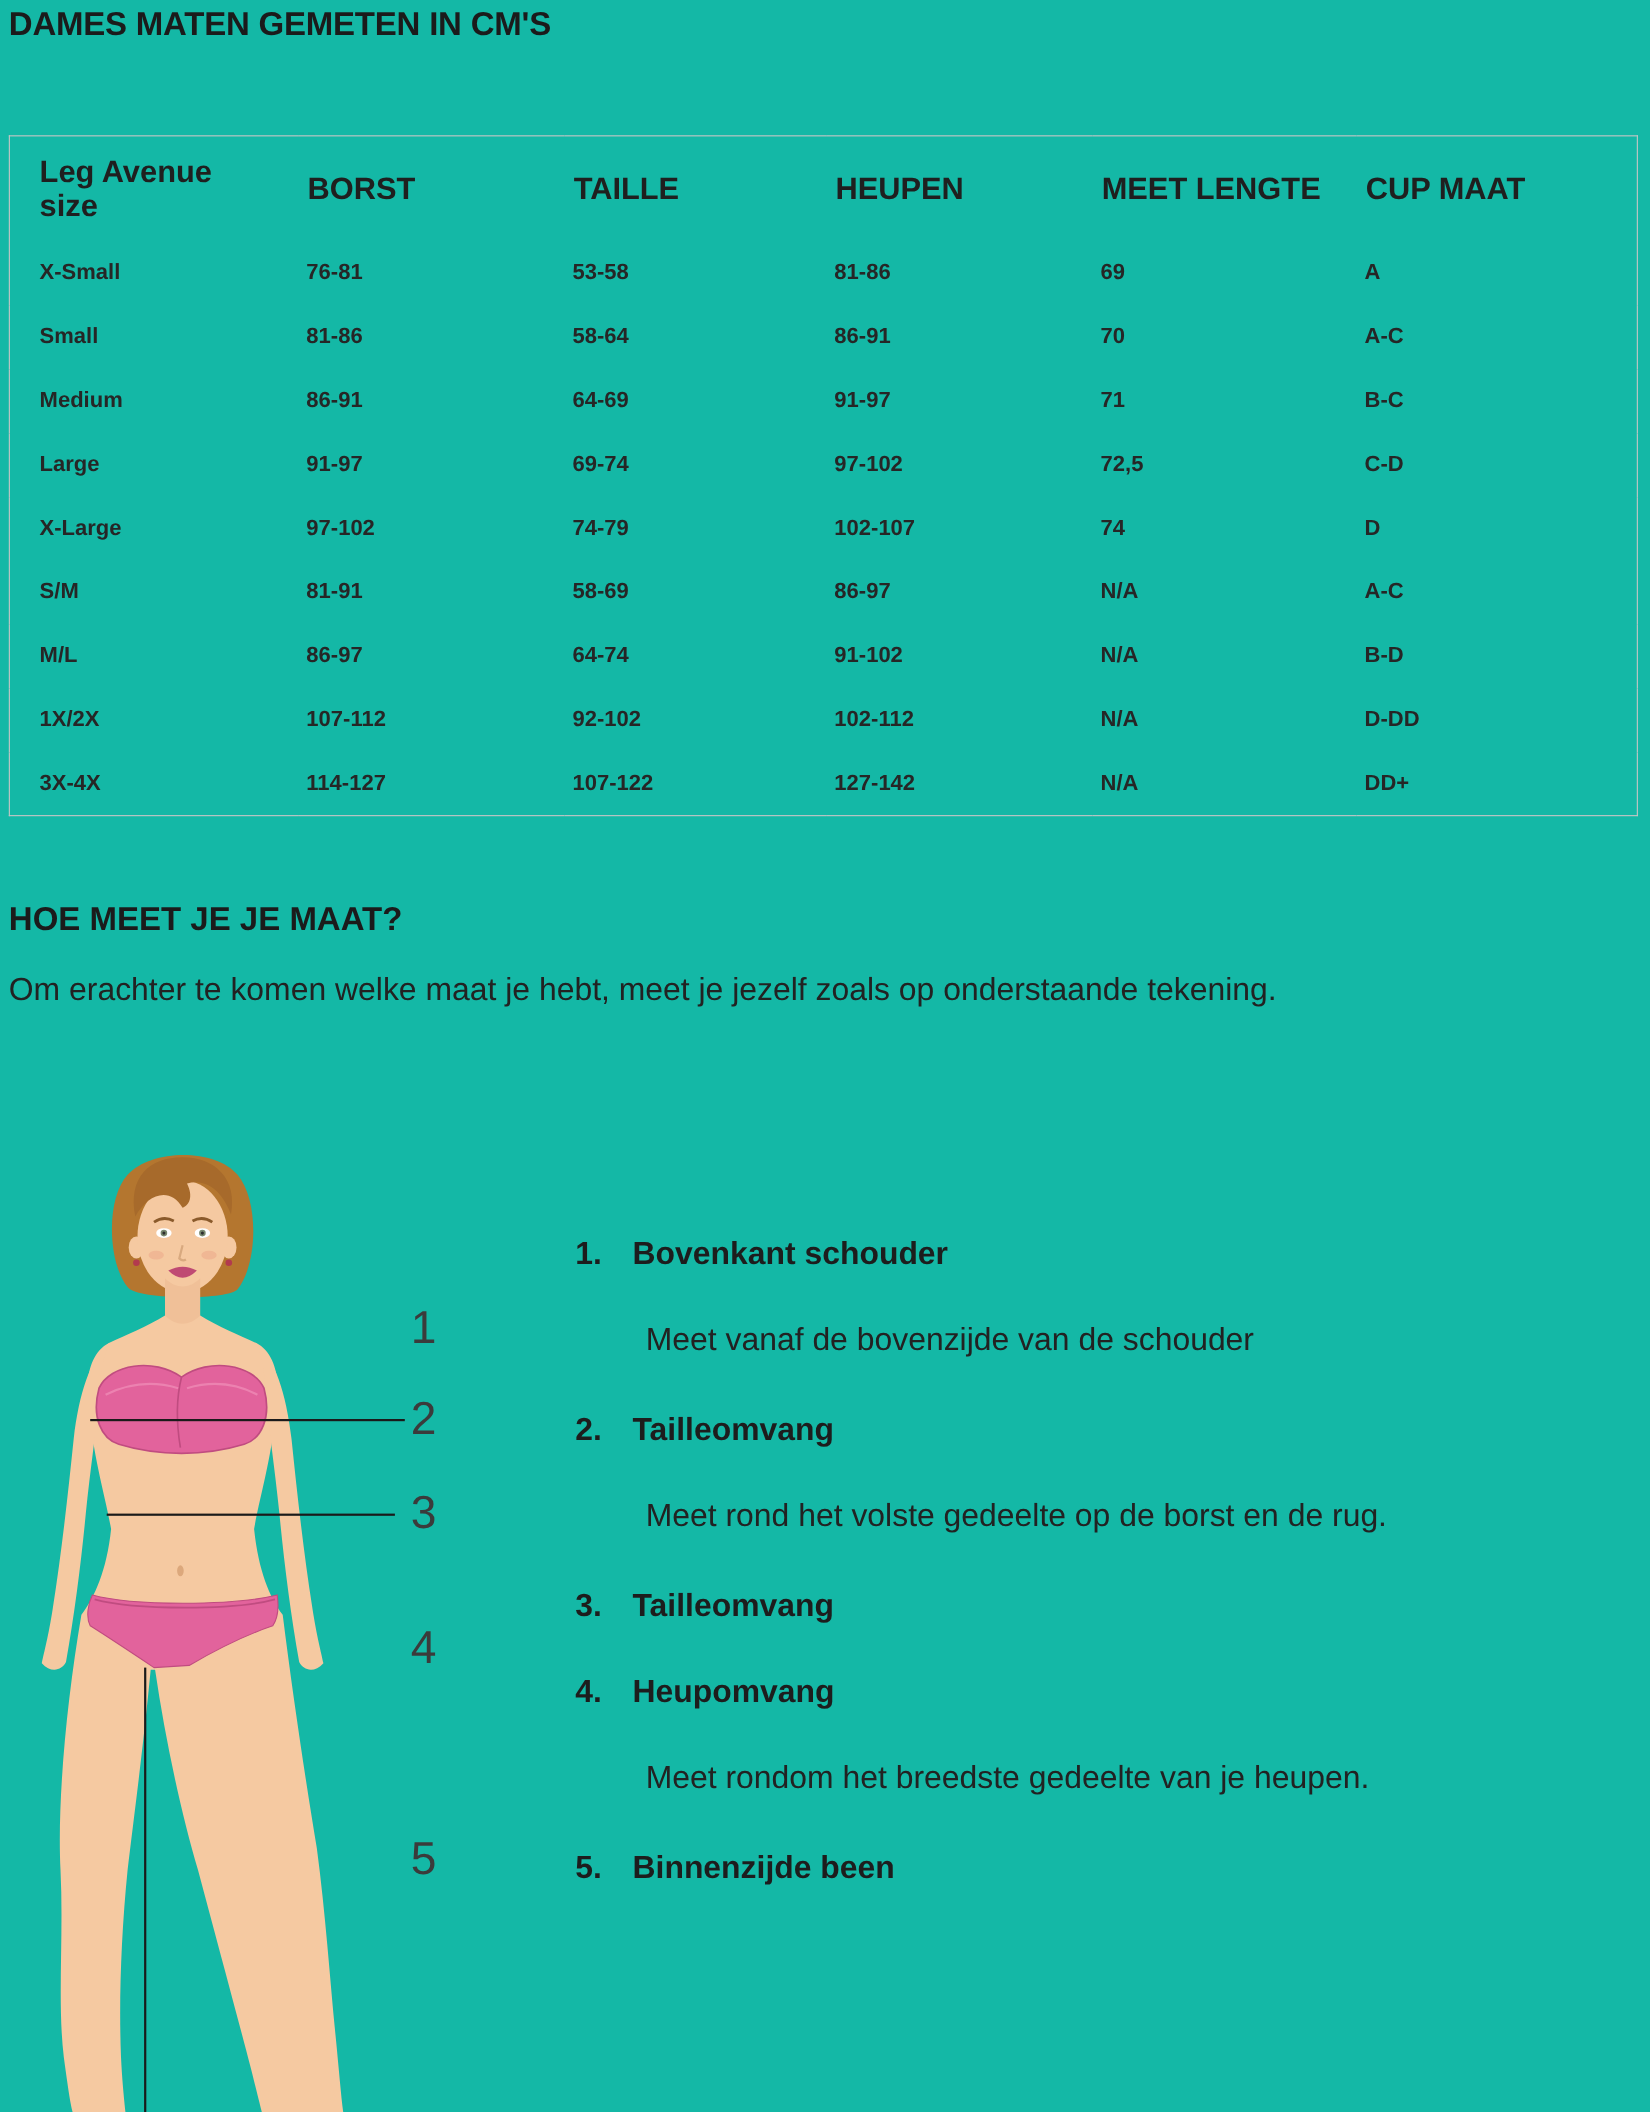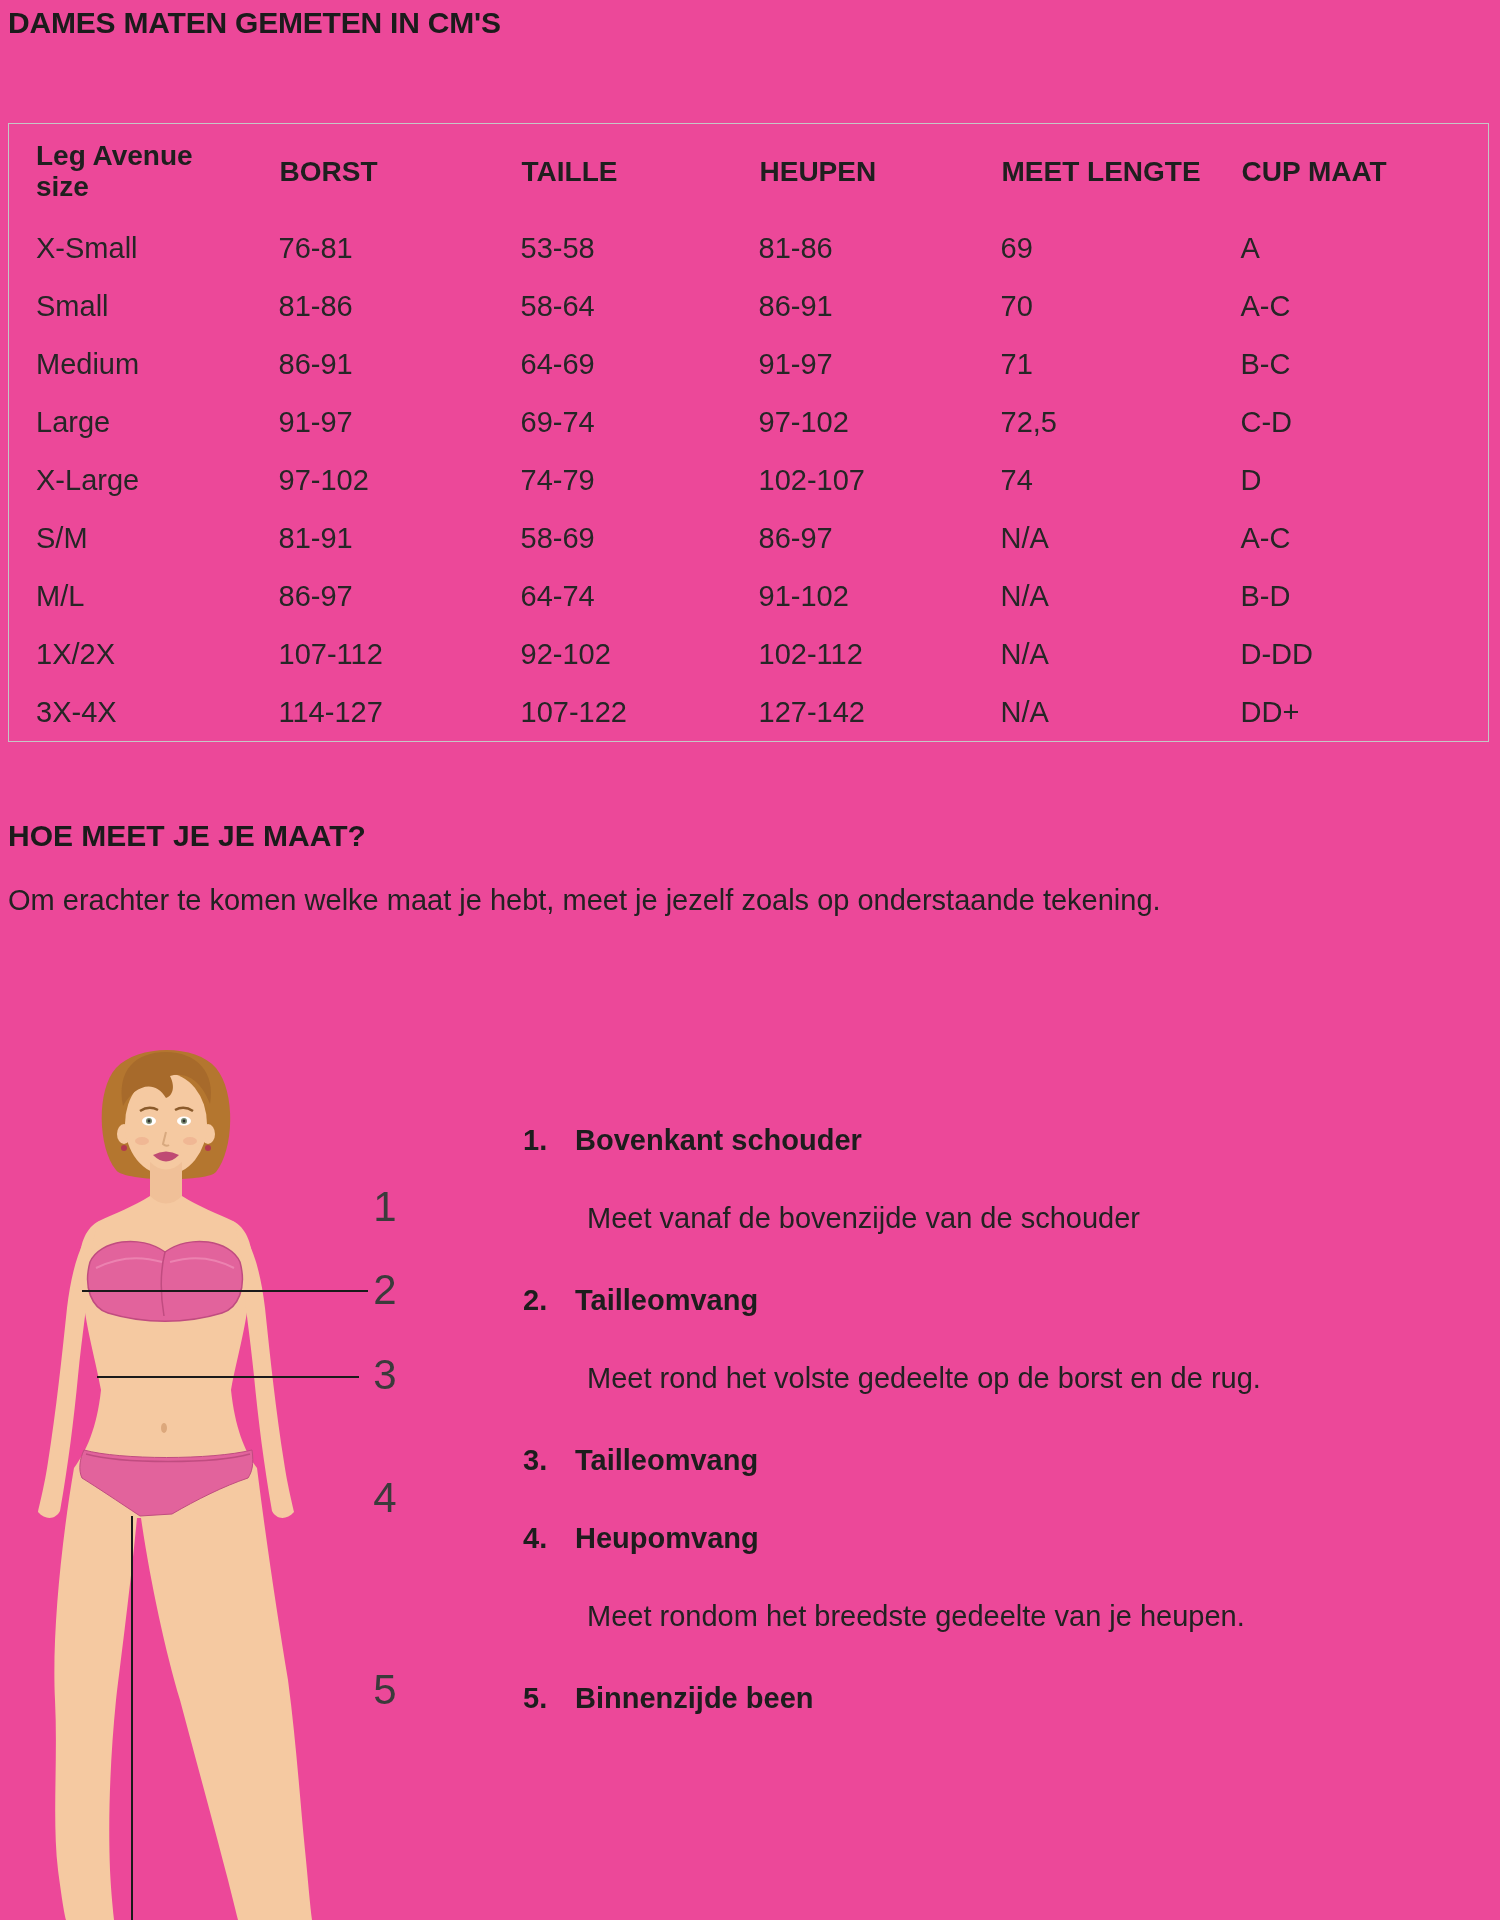--- a/index.html
+++ b/index.html
@@ -1,31 +1,31 @@
 <!DOCTYPE html>
 <html><head>
 <meta charset="utf-8">
 <style>
   html,body{margin:0;padding:0;background:#fff;}
-  #page{position:relative;width:1500px;height:1920px;background:#ec4899;overflow:hidden;
+  #page{position:relative;width:1500px;height:1920px;background:#14b8a6;overflow:hidden;
         font-family:"Liberation Sans", sans-serif;color:#1d1d1d;}
 
   
   .page-title{position:absolute;left:8px;top:6px;font-size:30px;font-weight:bold;
               letter-spacing:-0.2px;color:#1b1b1b;}
 
   
   .size-table{position:absolute;left:8px;top:123px;width:1480px;border-collapse:collapse;
               border:1px solid #c6c6c6;table-layout:fixed;}
   .size-table th,.size-table td{text-align:left;vertical-align:middle;white-space:nowrap;
               overflow:hidden;}
   .size-table thead tr{height:96px;}
   .size-table tbody tr{height:58px;}
   .size-table th{font-size:28px;font-weight:bold;color:#1f1f1f;padding:0 0 0 9px;}
-  .size-table td{font-size:29px;font-weight:normal;color:#262626;padding:0 0 0 8px;}
+  .size-table td{font-size:20px;font-weight:bold;color:#262626;padding:0 0 0 8px;}
   .size-table th:first-child,.size-table td:first-child{padding-left:27px;}
   .size-table th:first-child span{display:inline-block;width:178px;white-space:normal;
               line-height:31px;}
 
   
   .how-to-heading{position:absolute;left:8px;top:819px;font-size:30px;font-weight:bold;color:#1b1b1b;}
   .intro-paragraph{position:absolute;left:8px;top:884px;font-size:29px;color:#222;width:1400px;}
 
   
   .figure-wrap{position:absolute;left:0;top:1040px;width:420px;height:880px;}

